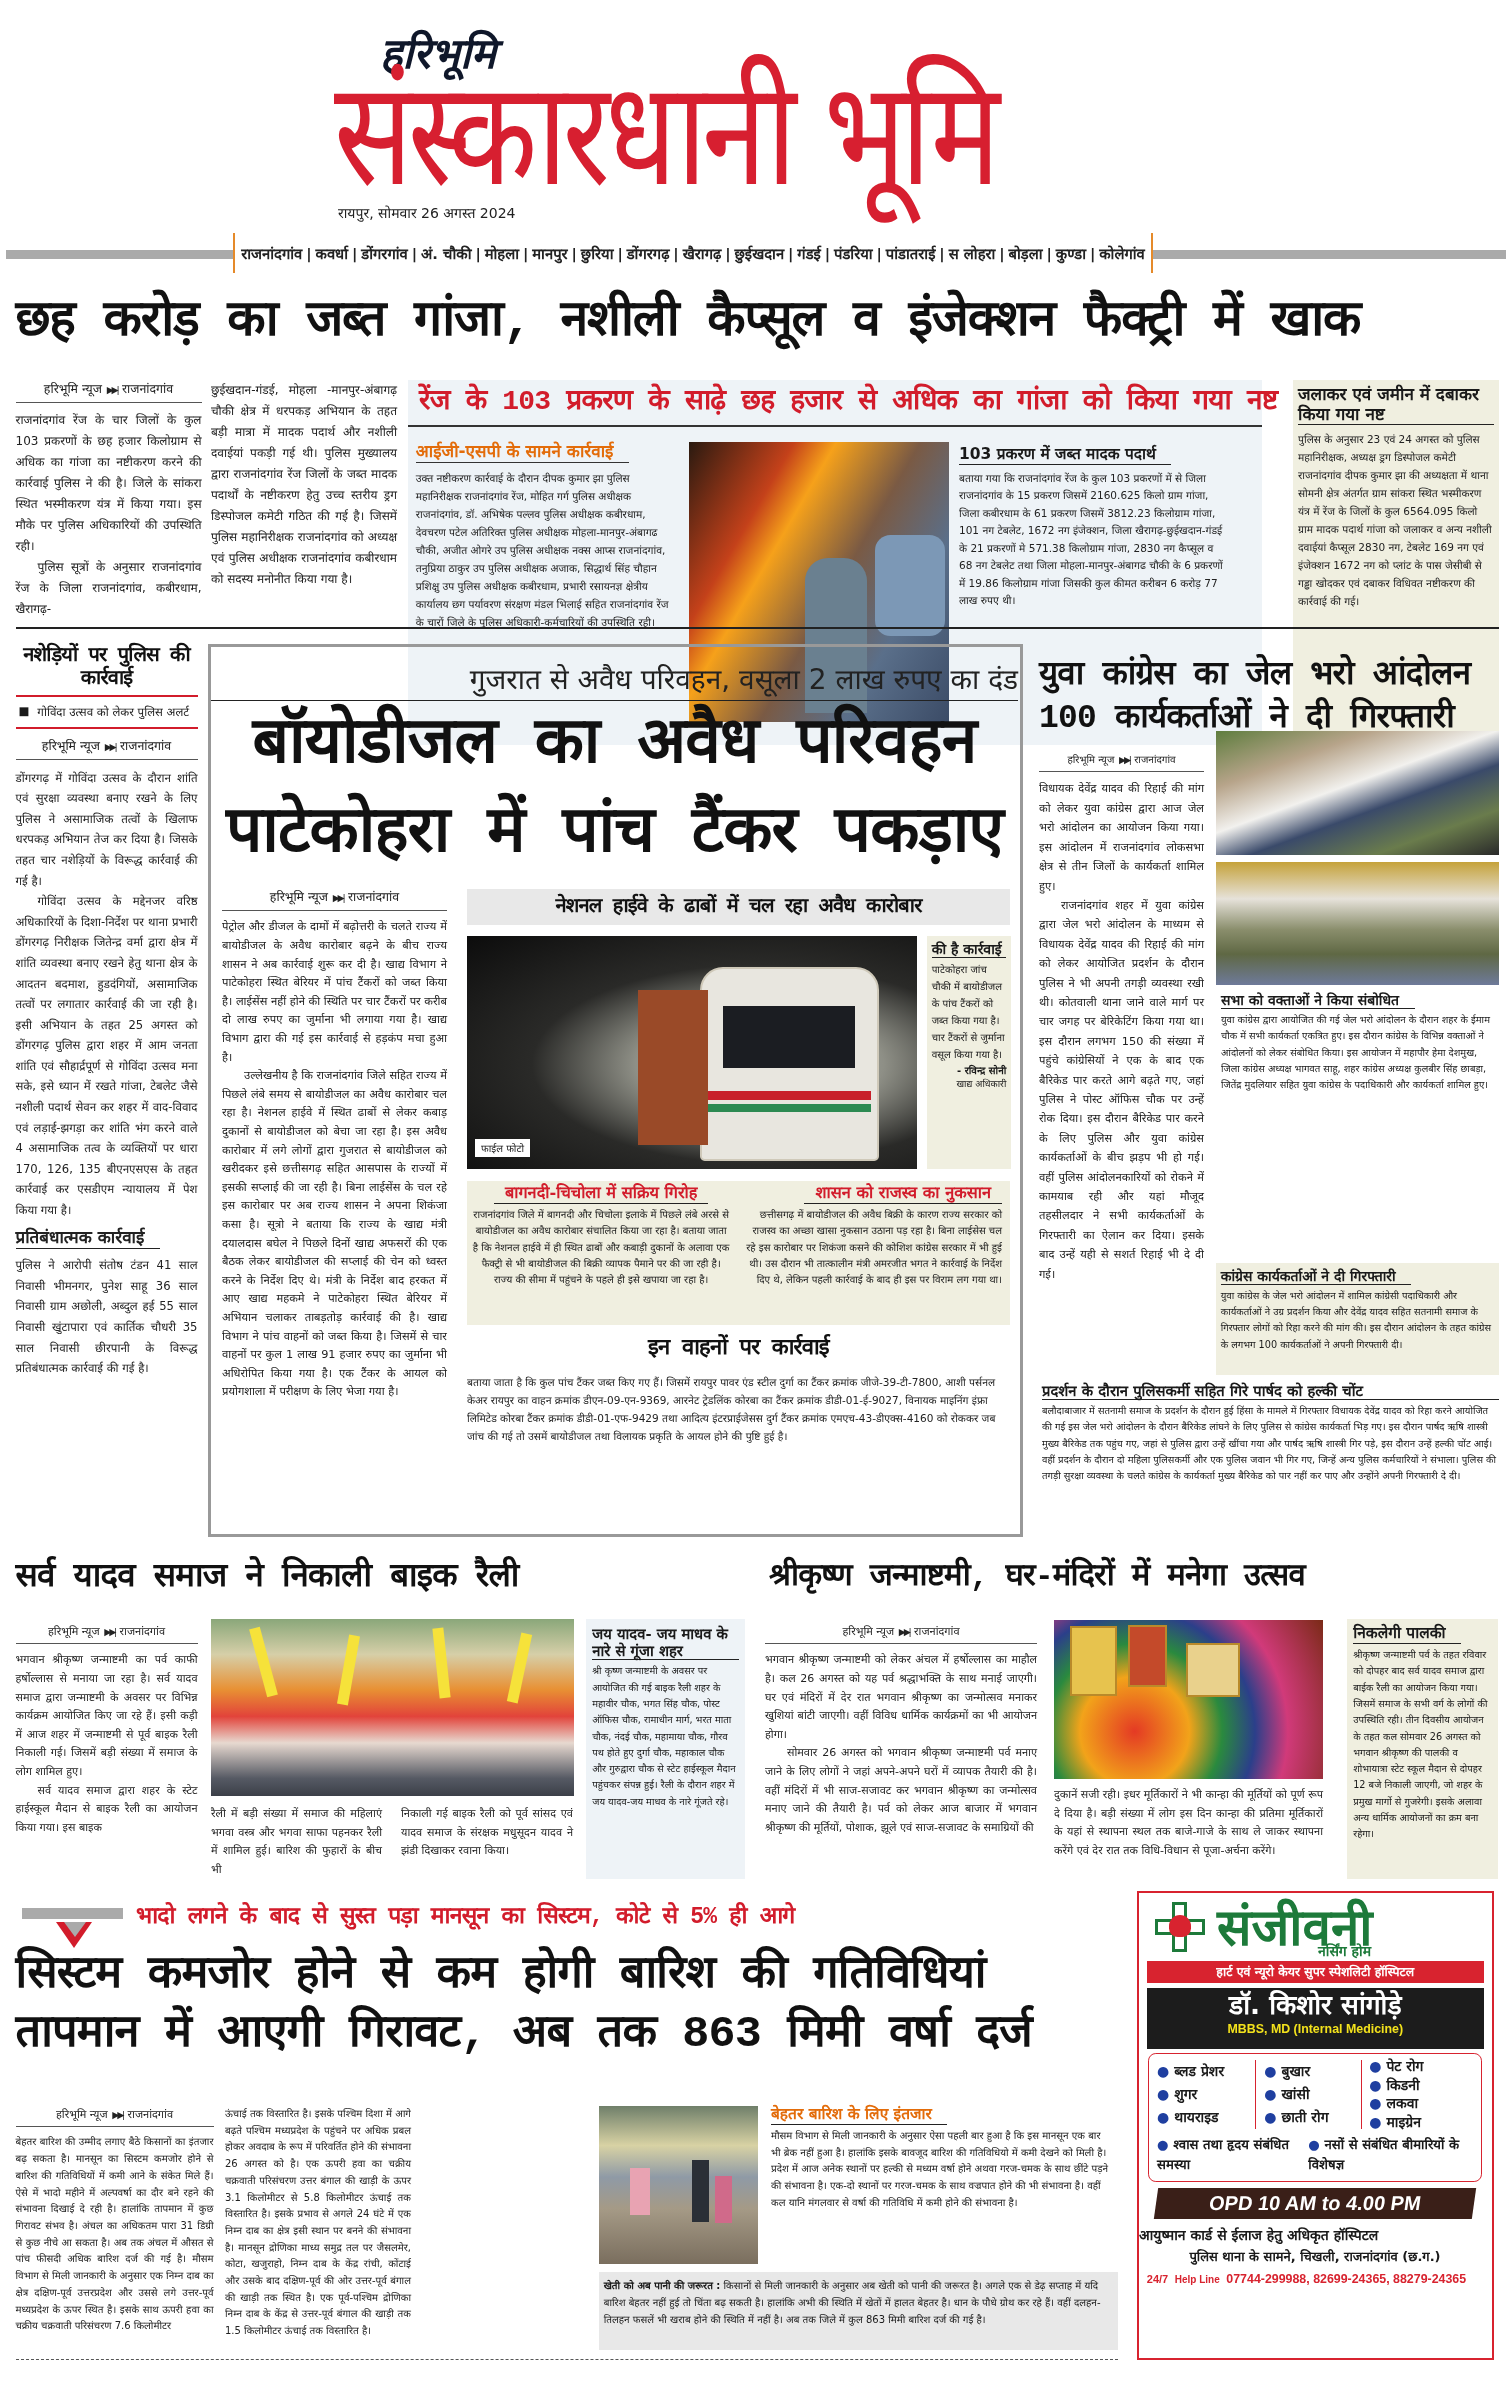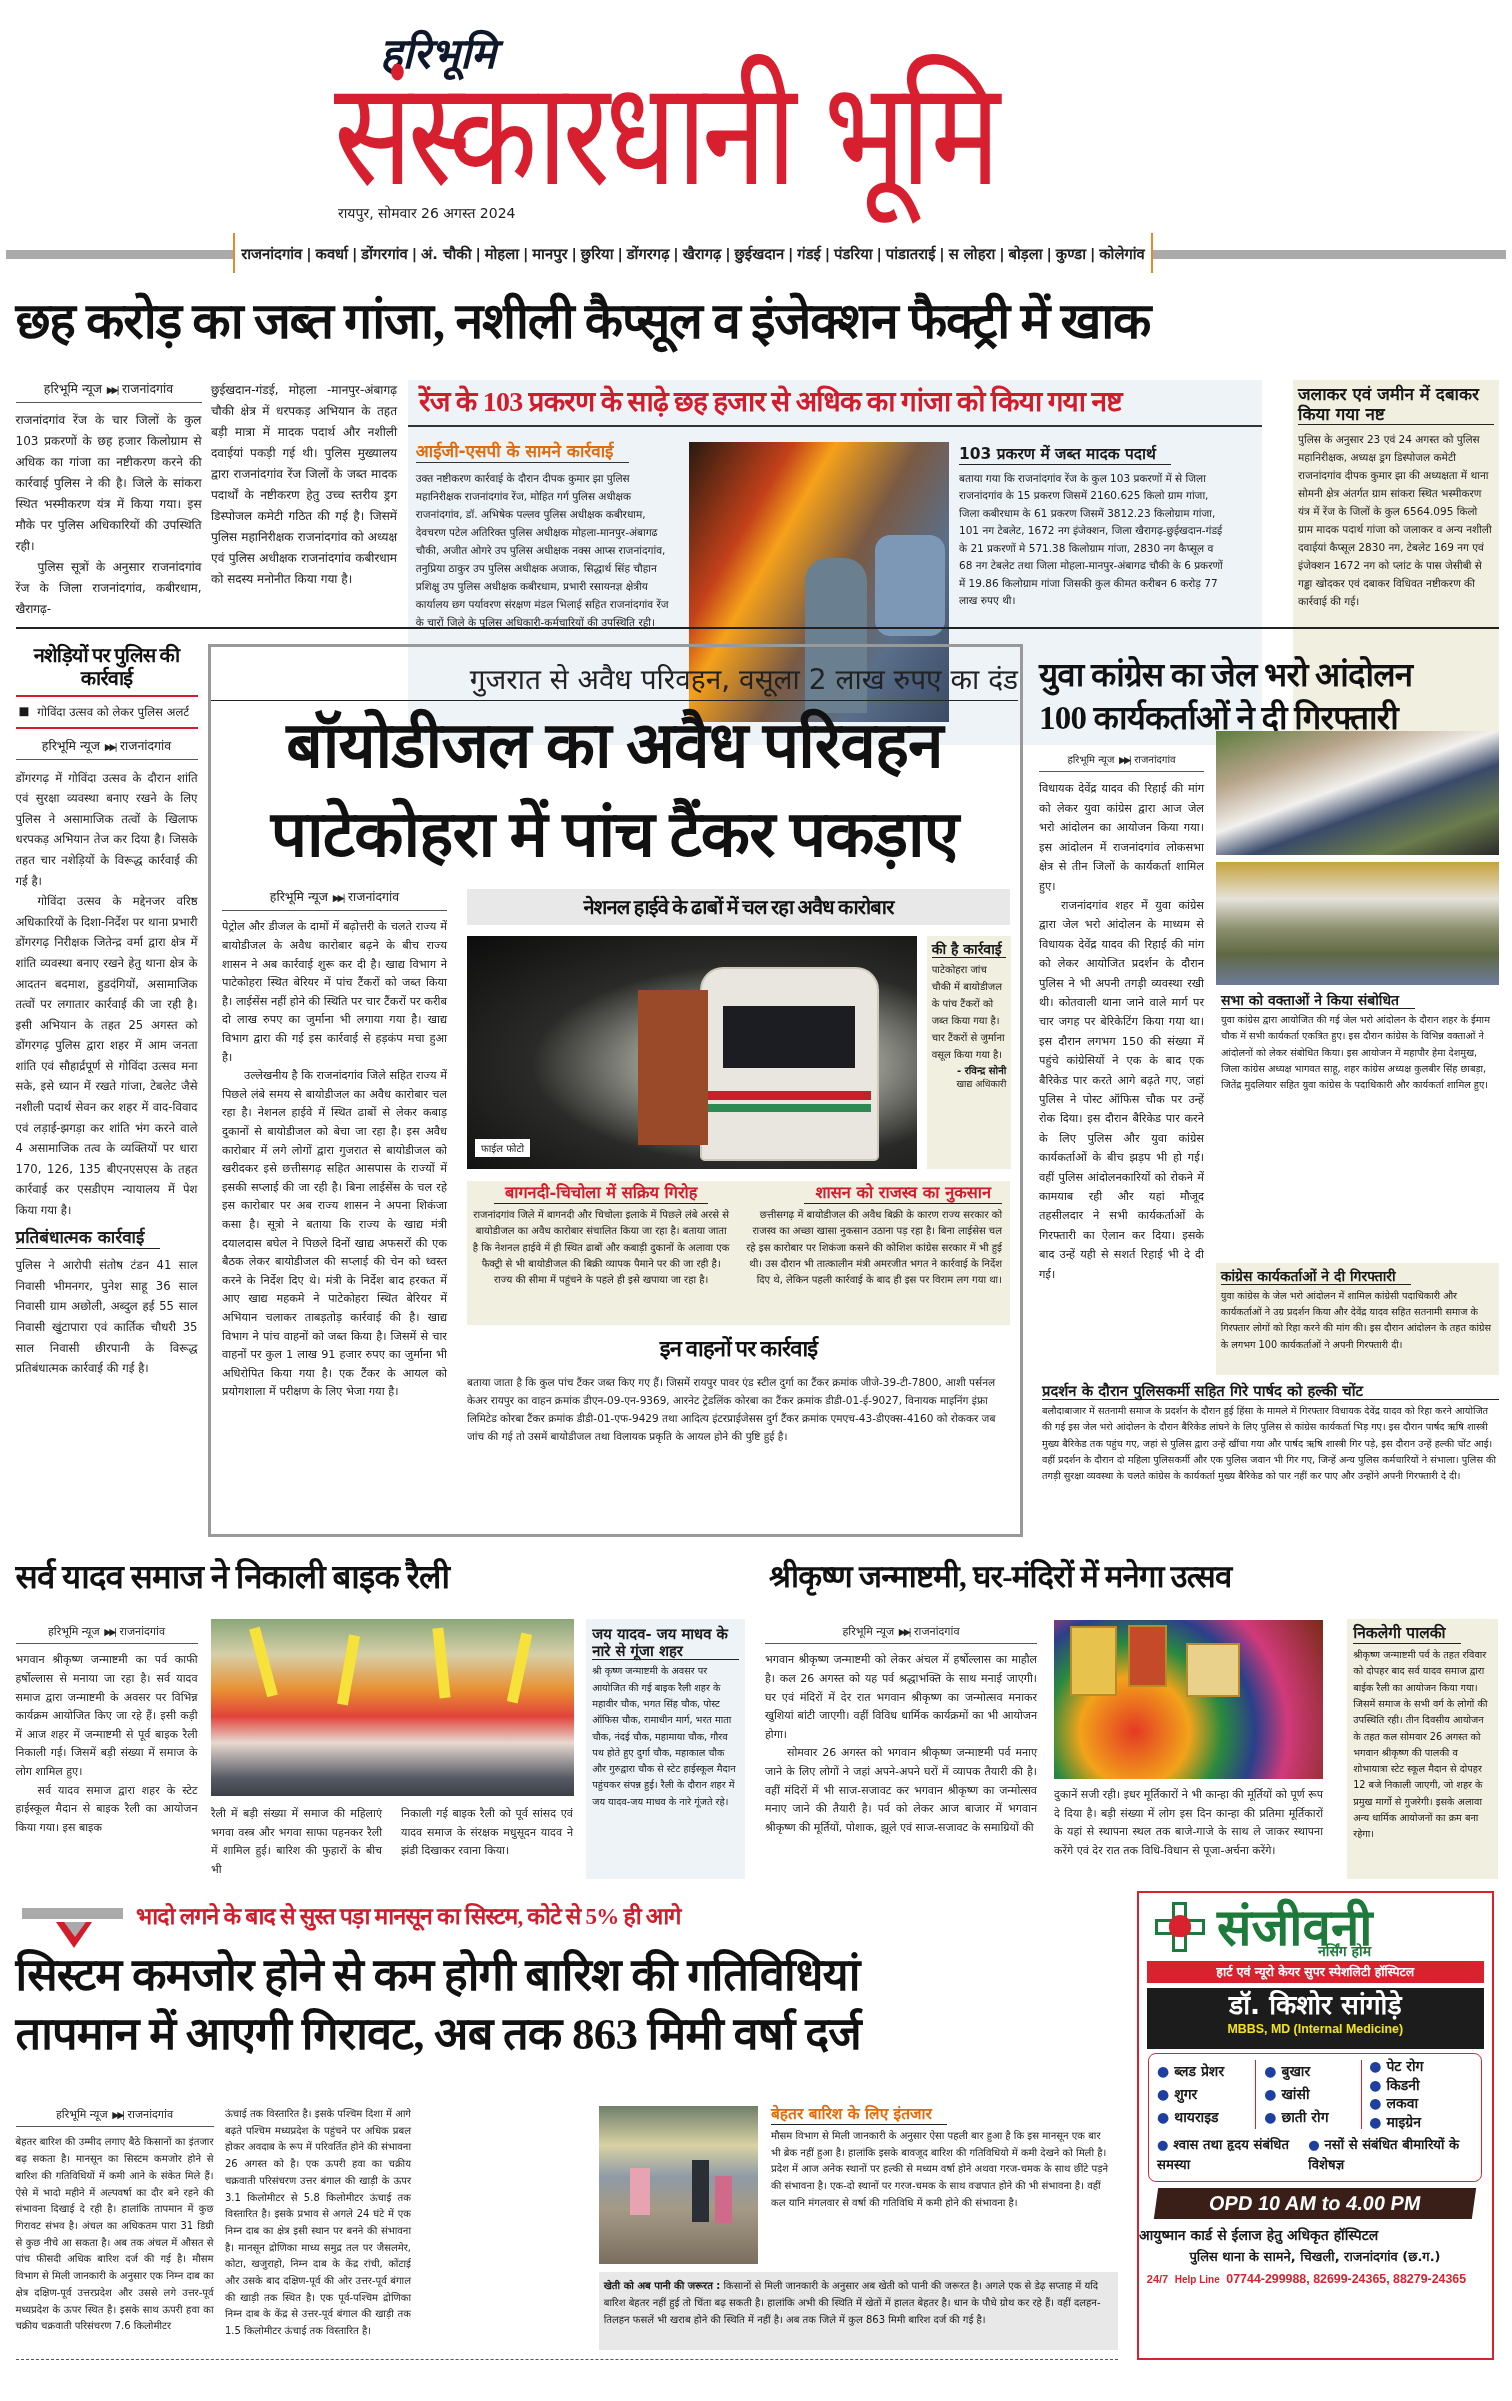--- a/index.html
+++ b/index.html
@@ -1,19 +1,19 @@
 <!DOCTYPE html>
 <html style="font-size:12.4px"><head>
 <meta charset="utf-8">
 <style>
 *{box-sizing:border-box;margin:0;padding:0}
 body{width:1512px;height:2401px;background:#fff;font-family:"DejaVu Sans","Liberation Sans",sans-serif;color:#1a1a1a;position:relative;overflow:hidden}
 .abs{position:absolute}
 .sans{font-family:"Liberation Sans","DejaVu Sans",sans-serif}
-.hd{font-family:Liberation Serif, serif;font-weight:bold;color:#111;line-height:1.15;letter-spacing:-0.8px}
+.hd{font-family:Liberation Mono, monospace;font-weight:bold;color:#111;line-height:1.15;letter-spacing:-0.8px}
 .body-txt{font-size:12px;line-height:21px;text-align:justify;color:#222}
 .body-txt p{text-indent:0}
 .body-txt p.ind{text-indent:22px}
 .byline{font-size:12.4px;text-align:center;padding-bottom:4.7px;border-bottom:1.2px solid #555;margin-bottom:7.8px;color:#222;white-space:nowrap}
 .byline .arr{font-size:9.3px;letter-spacing:-2.3px;margin:0 4.7px;color:#222}
 .sub-red{color:#d21c2b}
 .ul-head{font-weight:bold;border-bottom:1.6px solid #222;display:inline-block;padding-right:15.5px;line-height:1.15}
 .img{background:#333;overflow:hidden}
 .boxcream{background:#f0efe0}
 .boxblue{background:#eef3f7}

